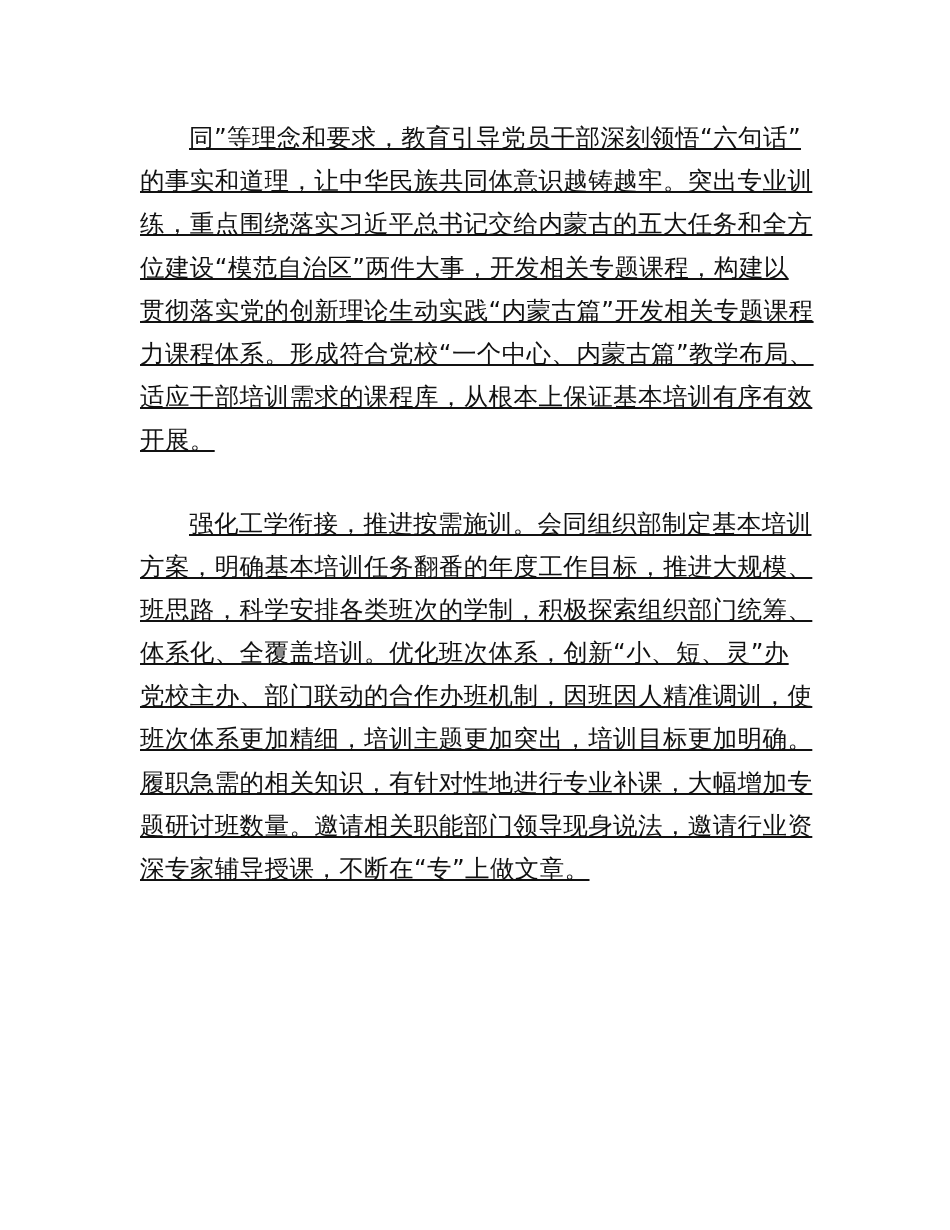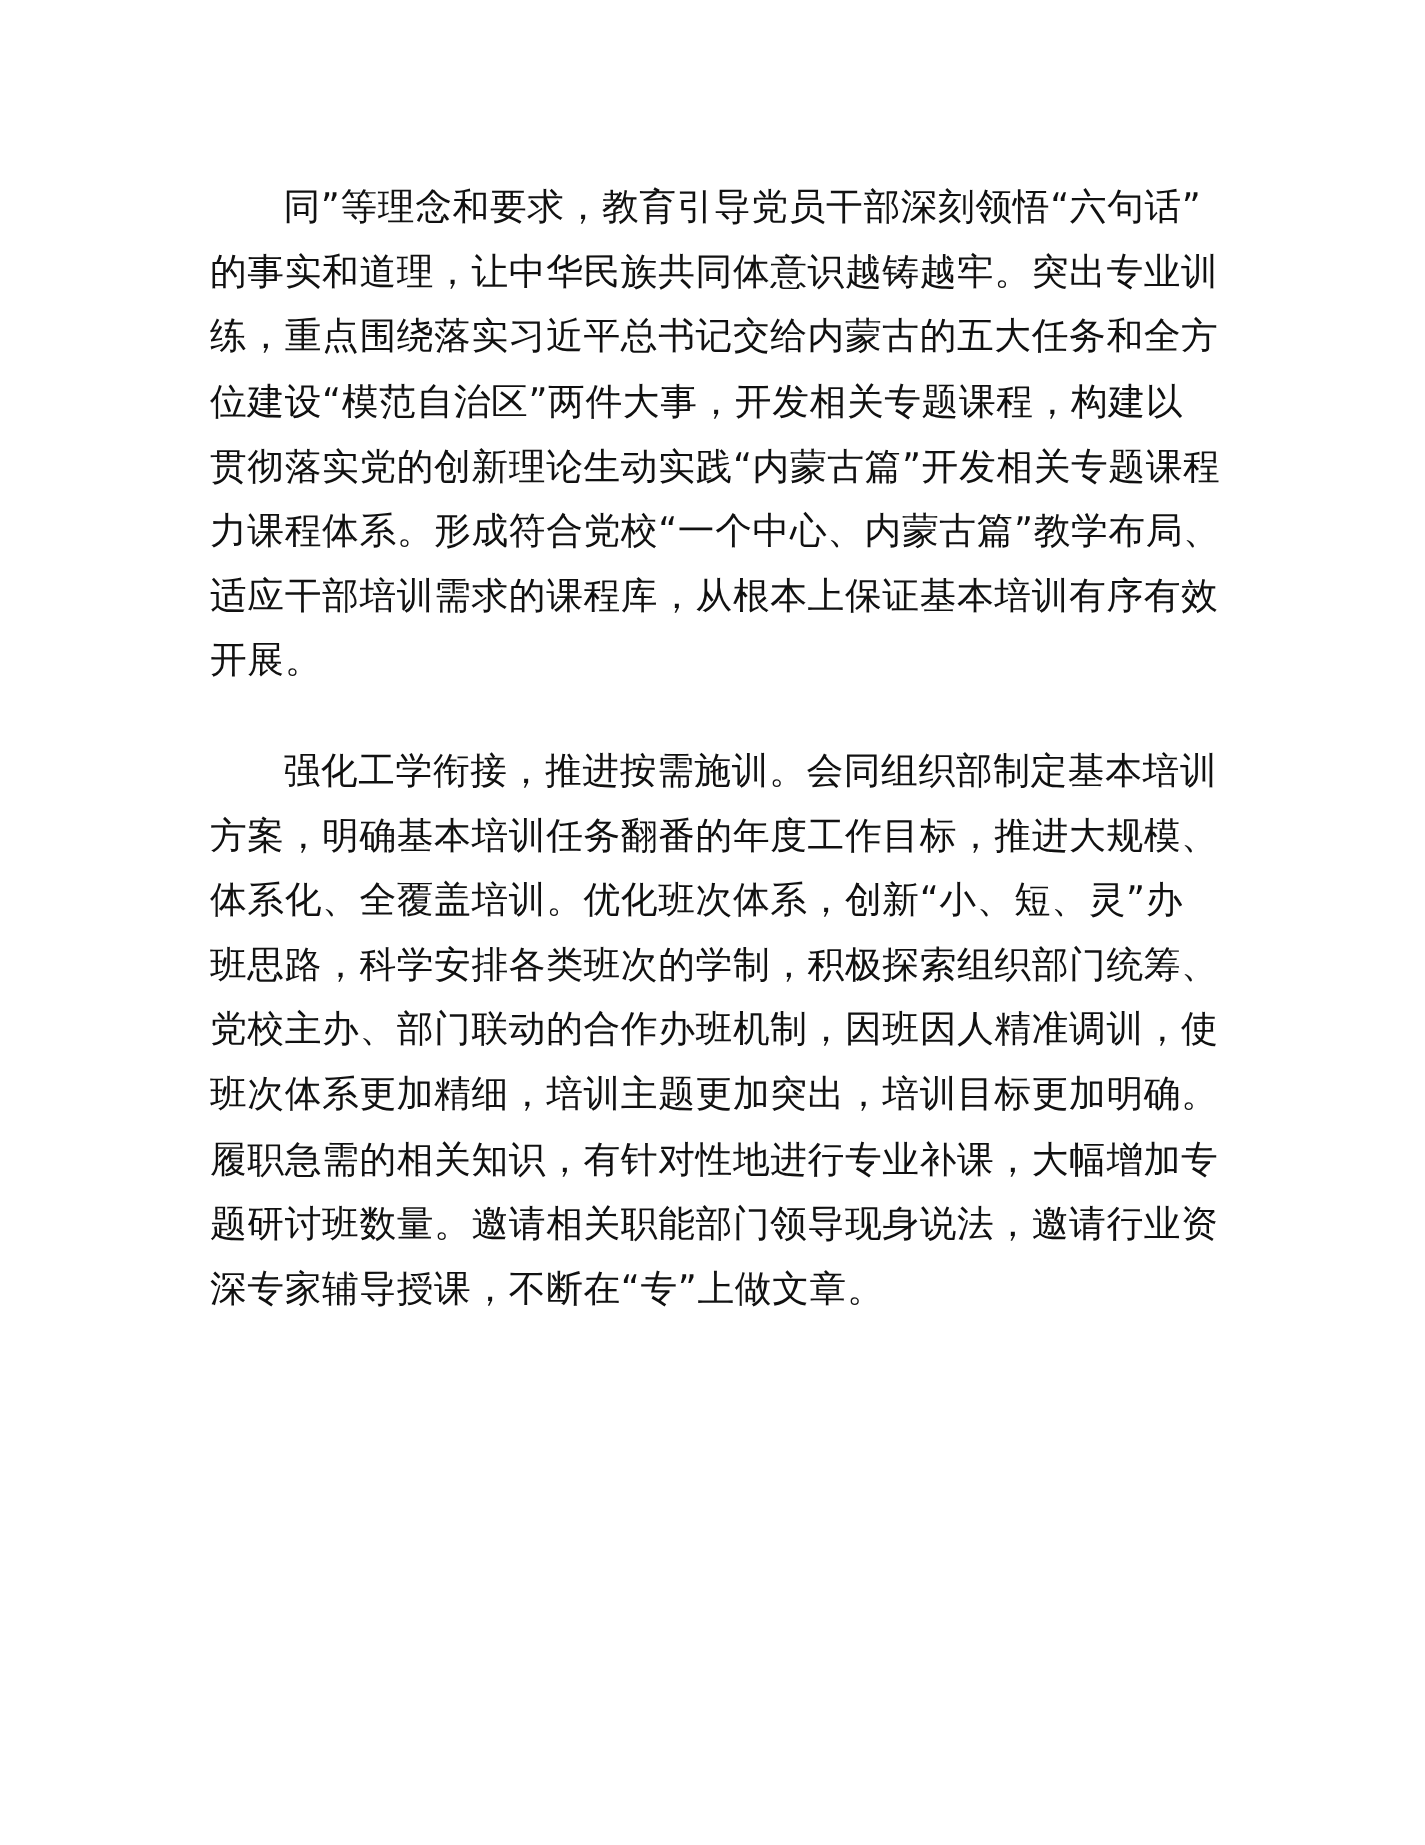--- a/index.html
+++ b/index.html
@@ -13,58 +13,59 @@
       position: relative;
       overflow: hidden;
       font-family: "DejaVu Sans", "Liberation Sans", sans-serif;
       color: #111111;
     }
     .page {
       position: absolute;
       left: 140px;
       top: 116px;
       width: 700px;
+      text-decoration: underline;
     }
     .para {
       margin: 0;
       font-size: 24.5px;
       line-height: 43.2px;
       letter-spacing: 0.4px;
       text-align: justify;
     }
     .line {
       display: block;
       white-space: nowrap;
       height: 43.2px;
     }
     .indent {
       padding-left: 49px;
     }
     .para + .para {
-      margin-top: 30px;
+      margin-top: 40px;
     }
   </style>
 </head>
 <body>
 
 <div class="page">
   <p class="para">
     <span class="line indent">同”等理念和要求，教育引导党员干部深刻领悟“六句话”</span>
     <span class="line">的事实和道理，让中华民族共同体意识越铸越牢。突出专业训</span>
     <span class="line">练，重点围绕落实习近平总书记交给内蒙古的五大任务和全方</span>
     <span class="line">位建设“模范自治区”两件大事，开发相关专题课程，构建以</span>
     <span class="line">贯彻落实党的创新理论生动实践“内蒙古篇”开发相关专题课程</span>
     <span class="line">力课程体系。形成符合党校“一个中心、内蒙古篇”教学布局、</span>
     <span class="line">适应干部培训需求的课程库，从根本上保证基本培训有序有效</span>
     <span class="line">开展。</span>
   </p>
   <p class="para">
     <span class="line indent">强化工学衔接，推进按需施训。会同组织部制定基本培训</span>
     <span class="line">方案，明确基本培训任务翻番的年度工作目标，推进大规模、</span>
+    <span class="line">班思路，科学安排各类班次的学制，积极探索组织部门统筹、</span>
     <span class="line">体系化、全覆盖培训。优化班次体系，创新“小、短、灵”办</span>
-    <span class="line">班思路，科学安排各类班次的学制，积极探索组织部门统筹、</span>
     <span class="line">党校主办、部门联动的合作办班机制，因班因人精准调训，使</span>
     <span class="line">班次体系更加精细，培训主题更加突出，培训目标更加明确。</span>
     <span class="line">履职急需的相关知识，有针对性地进行专业补课，大幅增加专</span>
     <span class="line">题研讨班数量。邀请相关职能部门领导现身说法，邀请行业资</span>
     <span class="line">深专家辅导授课，不断在“专”上做文章。</span>
   </p>
 </div>
 
 </body></html>

